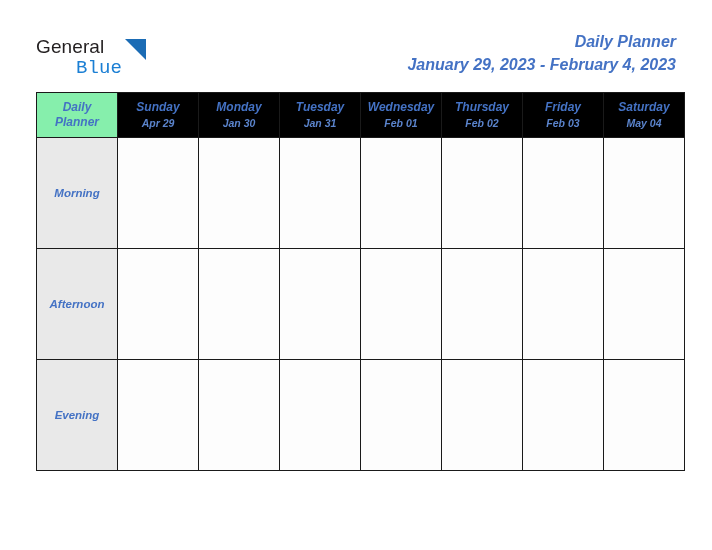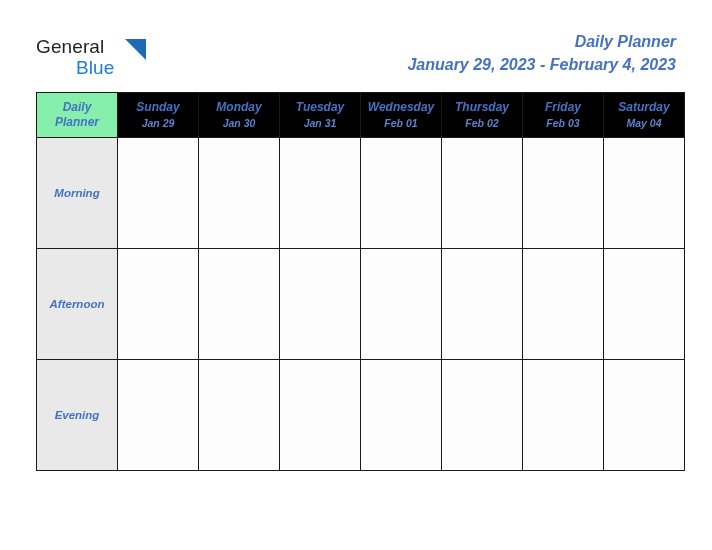--- a/index.html
+++ b/index.html
@@ -54,21 +54,21 @@
     top: 3px;
     width: 0;
     height: 0;
     border-top: 21px solid #1b6cb5;
     border-left: 21px solid transparent;
   }
   .logo-blue {
     position: absolute;
     left: 40px;
     top: 21px;
-    font-family: Liberation Sans, sans-serif;
+    font-family: Liberation Mono, monospace;
     font-size: 19px;
     color: #1b7fd4;
     letter-spacing: 0.1px;
     line-height: 22px;
     white-space: nowrap;
   }
 
   .title-block {
     position: absolute;
     right: 36px;
@@ -200,21 +200,21 @@
 
   <table class="planner-table">
     <thead>
       <tr>
         <th class="corner-cell">
           <div class="corner-line">Daily</div>
           <div class="corner-line">Planner</div>
         </th>
         <th class="day-head">
           <span class="day-name">Sunday</span>
-          <span class="day-date">Jan 29</span>
+          <span class="day-date">Apr 29</span>
         </th>
         <th class="day-head">
           <span class="day-name">Monday</span>
           <span class="day-date">Jan 30</span>
         </th>
         <th class="day-head">
           <span class="day-name">Tuesday</span>
           <span class="day-date">Jan 31</span>
         </th>
         <th class="day-head">

